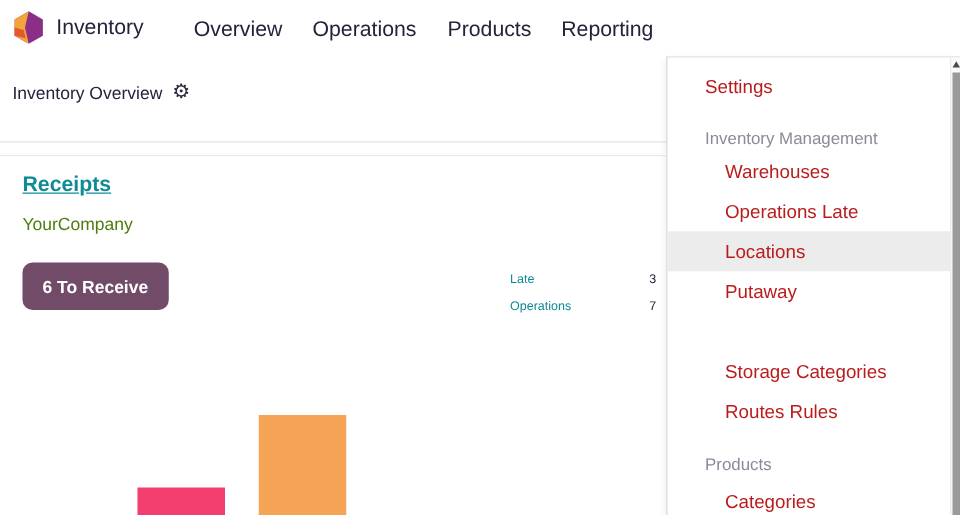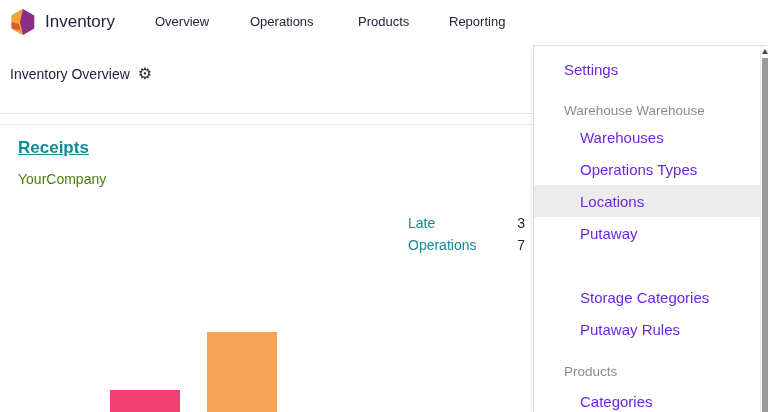--- a/index.html
+++ b/index.html
@@ -4,51 +4,51 @@
 <style>
   * { margin:0; padding:0; box-sizing:border-box; }
   html,body { width:768px; height:412px; overflow:hidden; background:#fff;
               font-family:"Liberation Sans", sans-serif; color:#23233c; }
   .stage { position:relative; width:768px; height:412px; background:#fff; }
 
   
   .navbar { position:absolute; top:0; left:0; width:768px; height:46px; background:#fff; }
   .logo { position:absolute; left:10px; top:9px; width:26px; height:26px; }
   .app-name { position:absolute; left:45px; top:12px; font-size:17px; font-weight:500; color:#23233c; }
-  .nav-item { position:absolute; top:14px; font-size:13px; color:#23233c; cursor:pointer; white-space:nowrap; }
+  .nav-item { position:absolute; top:14px; font-size:17px; color:#23233c; cursor:pointer; white-space:nowrap; }
   .nav-btn { position:absolute; left:534px; top:7px; height:31px; padding:0 14px; display:flex; align-items:center;
              font-size:15px; color:#1d3b3a; background:#e7f6f2; border:1px solid #56b8ac; border-radius:8px; cursor:pointer; }
 
   
   .title-row { position:absolute; left:10px; top:66px; display:flex; align-items:center; gap:8px; }
   .page-title { font-size:14px; color:#23233c; }
   .gear { font-size:16px; color:#2b2b3f; line-height:1; }
 
   .hr1 { position:absolute; left:0; top:113px; width:768px; height:1px; background:#e4e4e4; }
   .hr2 { position:absolute; left:0; top:124px; width:768px; height:1px; background:#e9e9e9; }
 
   
   .card-title { position:absolute; left:18px; top:138px; font-size:17px; font-weight:700;text-decoration:underline; }
   .card-company { position:absolute; left:18px; top:171px; font-size:14px; color:#4d7c0f; }
   .receive-btn { position:absolute; left:18px; top:210px; height:38px; padding:0 16px; display:flex; align-items:center;
                  color:#fff; font-size:14px; font-weight:600; border:none; border-radius:8px; cursor:pointer; }
   .stats { position:absolute; left:408px; top:214px; width:117px; display:flex; flex-direction:column; gap:3px; }
-  .stat-row { display:flex; justify-content:space-between; font-size:14px; line-height:19px; }
+  .stat-row { display:flex; justify-content:space-between; font-size:10px; line-height:19px; }
   .stat-label { cursor:pointer; }
   .stat-value { color:#23233c; }
 
   
   .bar { position:absolute; bottom:0; width:70px; }
 
   
   .dropdown { position:absolute; left:533px; top:45px; width:235px; height:367px; background:#fff;
               border-left:1px solid #d9d9d9; border-top:1px solid #e3e3e3;
               box-shadow:-2px 2px 6px rgba(0,0,0,0.06); overflow:hidden; }
   .dd-item, .dd-subitem { position:absolute; left:0; right:8px; height:32px; display:flex; align-items:center;
-              font-size:15px; color:#6d28d9; cursor:pointer; }
+              font-size:15px; color:#b91c1c; cursor:pointer; }
   .dd-item   { padding-left:30px; }
   .dd-subitem{ padding-left:46px; }
   .dd-header { position:absolute; left:0; right:8px; height:22px; display:flex; align-items:center;
                padding-left:30px; font-size:13.5px; color:#8a8a99; }
   .dd-active { background:#ececec; }
 
   
   .scrollbar { position:absolute; right:0; top:0; width:8px; height:100%; background:#fafafa; border-left:1px solid #ececec; }
   .scroll-arrow-up { position:absolute; top:3px; left:1px; width:0; height:0;
                      border-left:3px solid transparent; border-right:3px solid transparent; border-bottom:5px solid #4a4a4a; }
@@ -77,20 +77,21 @@
   <div class="title-row">
     <span class="page-title">Inventory Overview</span>
     <span class="gear">⚙</span>
   </div>
 
   <div class="hr1"></div>
   <div class="hr2"></div>
 
   <div class="card-title" style="color: rgb(14, 139, 147);">Receipts</div>
   <div class="card-company">YourCompany</div>
+  <button class="receive-btn" style="background: rgb(113, 75, 103);">6 To Receive</button>
   <div class="stats">
       <div class="stat-row">
         <span class="stat-label" style="color: rgb(14, 139, 147);">Late</span>
         <span class="stat-value">3</span>
       </div>
       <div class="stat-row">
         <span class="stat-label" style="color: rgb(14, 139, 147);">Operations</span>
         <span class="stat-value">7</span>
       </div>
     </div>
@@ -99,24 +100,24 @@
     <div class="bar" style="left: 110px; height: 22px; background: rgb(242, 63, 112);"></div>
     <div class="bar" style="left: 207px; height: 80px; background: rgb(245, 164, 85);"></div>
   </div>
 
   <div class="dropdown">
     <div class="scrollbar">
       <div class="scroll-arrow-up"></div>
       <div class="scroll-thumb"></div>
     </div>
   <div class="dd-item" style="top: 7px;">Settings</div>
-      <div class="dd-header" style="top: 53px;">Warehouse Warehouse</div>
+      <div class="dd-header" style="top: 53px;">Inventory Management</div>
       <div class="dd-subitem" style="top: 75px;">Warehouses</div>
-      <div class="dd-subitem" style="top: 107px;">Operations Types</div>
+      <div class="dd-subitem" style="top: 107px;">Operations Late</div>
       <div class="dd-subitem dd-active" style="top: 139px;">Locations</div>
       <div class="dd-subitem" style="top: 171px;">Putaway</div>
       <div class="dd-subitem" style="top: 235px;">Storage Categories</div>
-      <div class="dd-subitem" style="top: 267px;">Putaway Rules</div>
+      <div class="dd-subitem" style="top: 267px;">Routes Rules</div>
       <div class="dd-header" style="top: 314px;">Products</div>
       <div class="dd-subitem" style="top: 339px;">Categories</div>
     </div>
 
 </div>
 
 </body></html>

